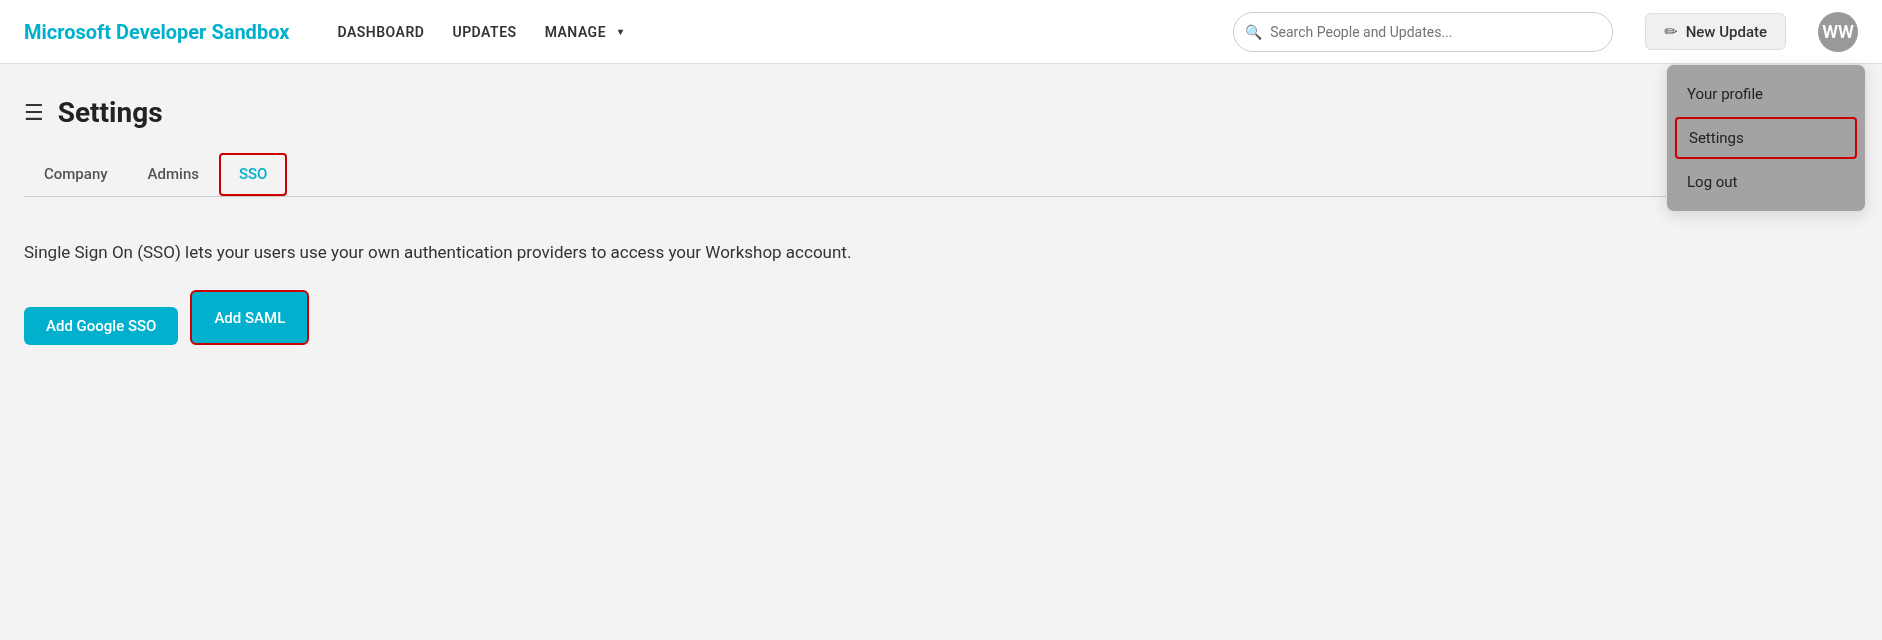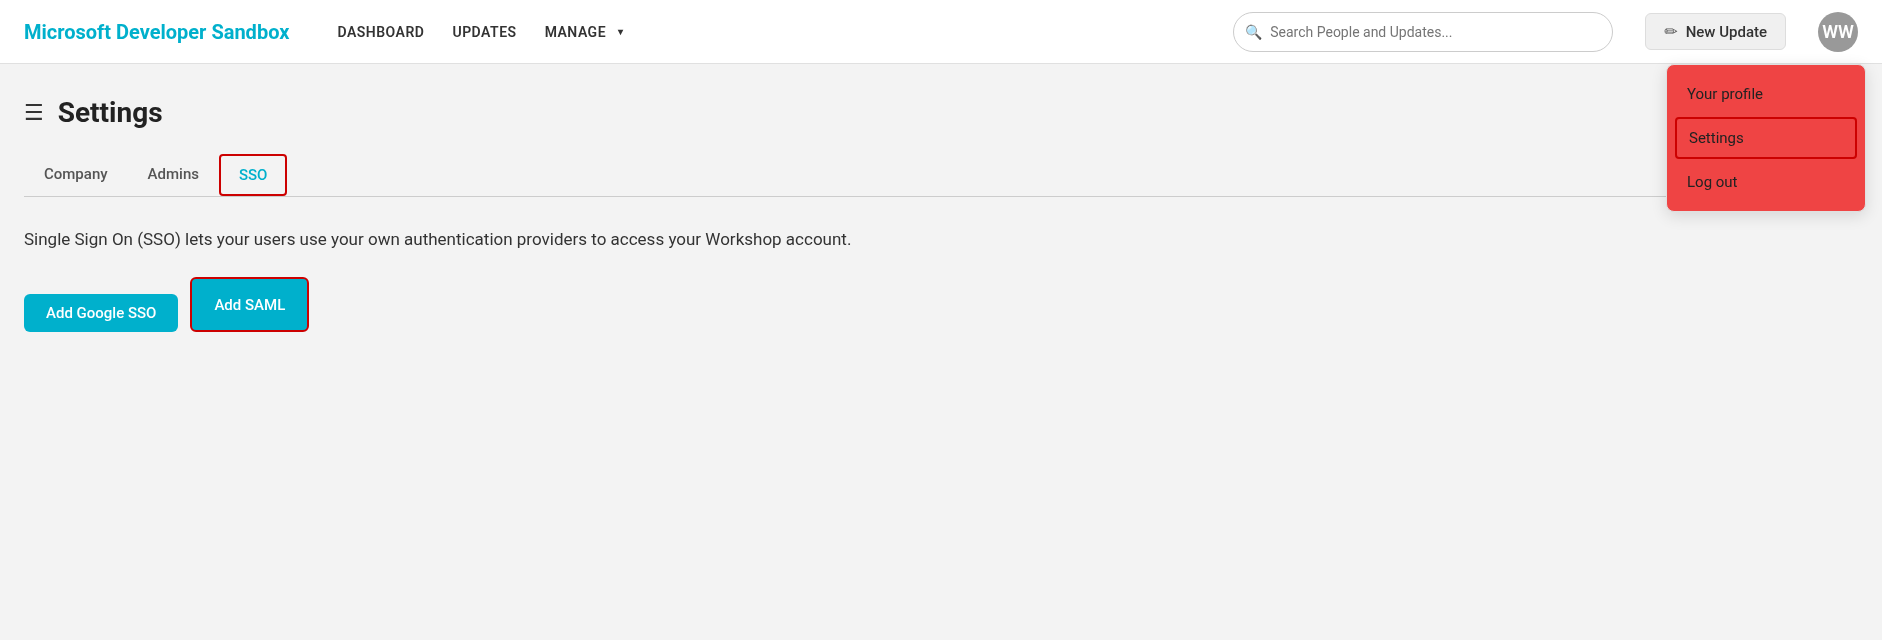--- a/index.html
+++ b/index.html
@@ -125,21 +125,21 @@
       font-size: 18px;
       font-weight: 600;
       cursor: pointer;
     }
 
     
     .dropdown-menu {
       position: absolute;
       top: 64px;
       right: 16px;
-      background: #ef4444;
+      background: #a3a3a3;
       border: 1px solid #e0e0e0;
       border-radius: 8px;
       box-shadow: 0 4px 16px rgba(0,0,0,0.12);
       width: 200px;
       z-index: 200;
       padding: 8px 0;
     }
 
     .dropdown-item {
       padding: 12px 20px;
@@ -174,24 +174,23 @@
 
     .page-title {
       font-size: 28px;
       font-weight: 700;
       color: #222;
     }
 
     
     .tabs-container {
       display: flex;
-      align-items: center;
       border-bottom: 1px solid #ccc;
       gap: 0;
-      margin-bottom: 32px;
+      margin-bottom: 45px;
     }
 
     .tab {
       padding: 12px 20px;
       font-size: 15px;
       font-weight: 500;
       color: #555;
       cursor: pointer;
       border-bottom: 2px solid transparent;
       margin-bottom: -1px;

